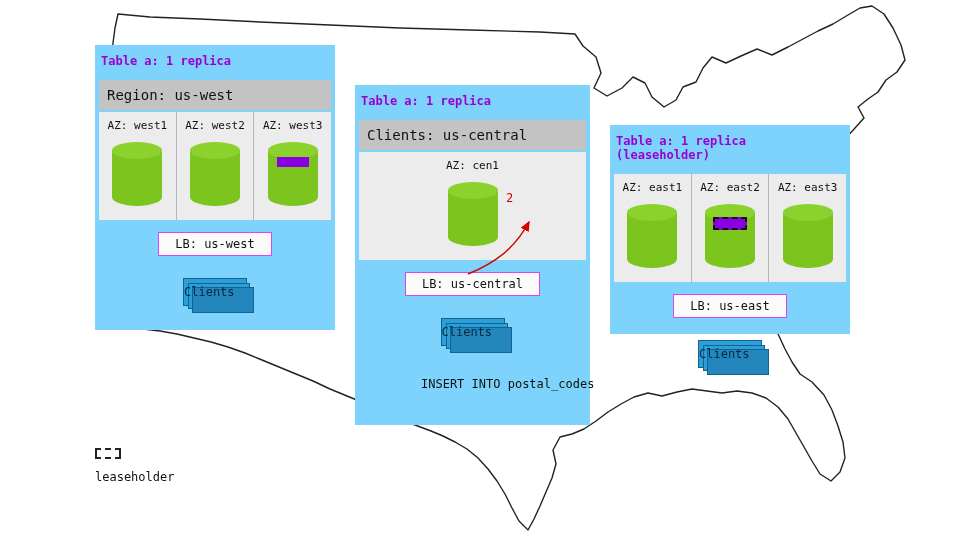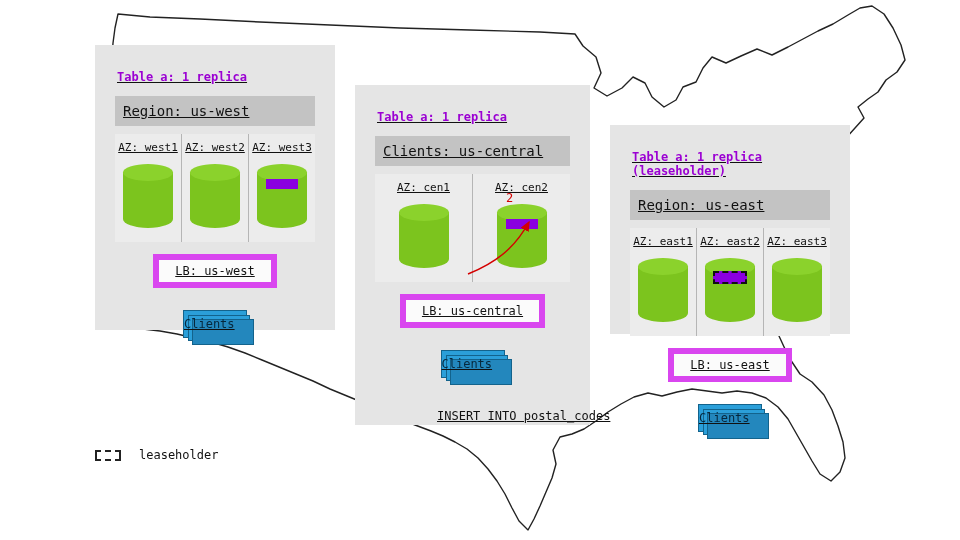--- a/index.html
+++ b/index.html
@@ -7,30 +7,30 @@
     width:960px; height:540px; position:relative; overflow:hidden;
     background:#ffffff;
     font-family:"DejaVu Sans Mono","Liberation Mono",monospace;
     color:#111;
   }
   
   #map-svg { position:absolute; left:0; top:0; z-index:0; }
 
   
   .panel {
-    position:absolute; z-index:2; background:#e5e5e5;
-    padding:20px; box-sizing:border-box;text-decoration:underline;
+    position:absolute; z-index:2; background:#7dd3fc;
+    padding:4px; box-sizing:border-box;
   }
   .panel-title {
     color:#9b00d3; font-size:12px; font-weight:bold;
     padding:5px 2px 12px 2px; letter-spacing:0;
   }
   .region-band {
     background:#c3c3c3; padding:7px 8px; font-size:14px; color:#111;
-    margin-bottom:8px;
+    margin-bottom:2px;
   }
   .az-row { display:flex; background:#ececec; }
   .az-cell {
     flex:1; display:flex; flex-direction:column; align-items:center;
     padding:7px 0 14px 0; border-right:1px solid #b5b5b5;
   }
   .az-cell:last-child { border-right:none; }
   .az-label { font-size:11px; margin-bottom:10px; white-space:nowrap; }
 
   
@@ -47,21 +47,21 @@
     position:absolute; left:9px; top:15px; width:32px; height:10px;
     background:#8a00e0; z-index:3;
   }
   .replica.leaseholder {
     left:8px; top:13px; width:30px; height:9px;
     border:2px dashed #111;
   }
 
   .lb-box {
     margin:12px auto 18px auto; width:max-content;
-    background:#fbfbfb; border:6px solid #d946ef;
+    background:#fbfbfb; border:1px solid #d946ef;
     padding:4px 16px; font-size:12px;
   }
 
   .clients {
     position:relative; margin:22px auto 0 auto; width:62px;
     background:#2b9fd9; border:1px solid #13638c;
     font-size:12px; color:#06283d; text-align:left; padding:6px 0;
     z-index:1;
   }
   .clients::before, .clients::after {
@@ -79,21 +79,21 @@
   
   #arrow-overlay { position:absolute; left:0; top:0; z-index:5; pointer-events:none; }
   .arrow-label {
     position:absolute; left:506px; top:191px; z-index:6;
     color:#d40000; font-size:12px;
   }
 
   
   .legend {
     position:absolute; left:95px; top:448px; z-index:2;
-    display:flex; align-items:center; gap:18px;
+    display:flex; gap:11px;flex-direction:column;
   }
   .legend-swatch {
     width:26px; height:11px; background:#fff; border:2px dashed #222;
     box-sizing:border-box;
   }
   .legend-label { font-size:12px; }
 </style>
 </head>
 <body>
 
@@ -155,39 +155,30 @@
   <div class="panel-title">Table a: 1 replica</div>
   <div class="region-band">Clients: us-central</div>
   <div class="az-row">
     <div class="az-cell">
       <div class="az-label">AZ: cen1</div>
       <div class="cylinder">
         <div class="cyl-body"></div>
         <div class="cyl-top"></div>
       </div>
     </div>
-    <div class="az-cell">
-      <div class="az-label">AZ: cen2</div>
-      <div class="cylinder">
-        <div class="cyl-body"></div>
-        <div class="cyl-top"></div>
-        <div class="replica"></div>
-      </div>
-    </div>
   </div>
   <div class="lb-box">LB: us-central</div>
   <div class="clients">Clients</div>
   <div class="sql">
     <div>INSERT INTO postal_codes</div>
   </div>
 </div>
 
 <div class="panel" style="left:610px; top:125px; width:240px; height:209px;">
   <div class="panel-title">Table a: 1 replica (leaseholder)</div>
-  <div class="region-band">Region: us-east</div>
   <div class="az-row">
     <div class="az-cell">
       <div class="az-label">AZ: east1</div>
       <div class="cylinder">
         <div class="cyl-body"></div>
         <div class="cyl-top"></div>
       </div>
     </div>
     <div class="az-cell">
       <div class="az-label">AZ: east2</div>

